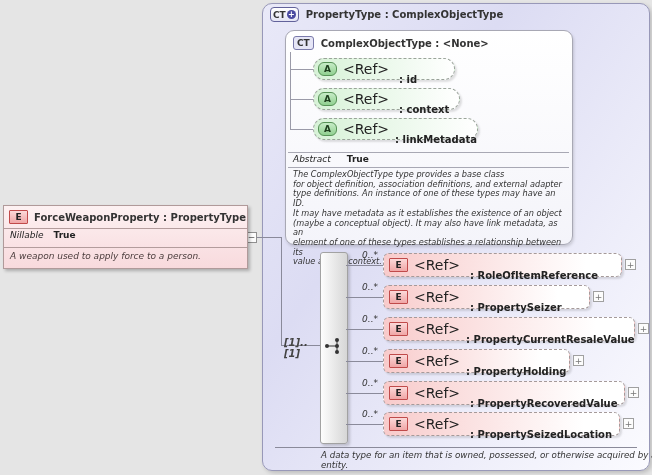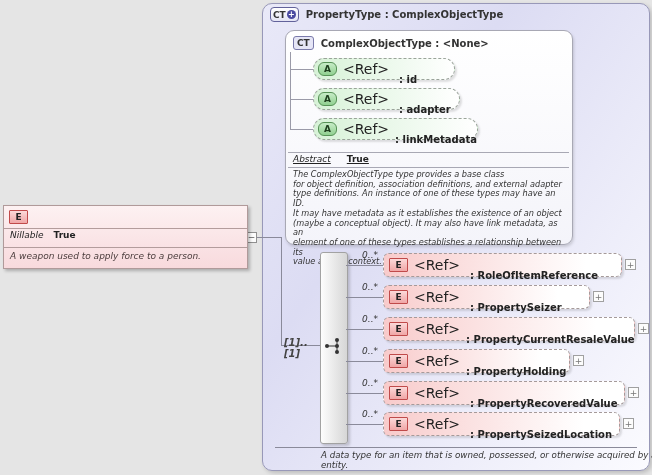--- a/index.html
+++ b/index.html
@@ -30,21 +30,21 @@
   .ctbadge2{height:12px;padding:0 3px;border:1px solid #7a7aaa;border-radius:3px;background:#e6e6f6;font-size:9px;font-weight:bold;color:#333;display:flex;align-items:center;}
 
   .attr{position:absolute;left:313px;height:22px;border:1px dashed #9aa39a;border-radius:11px;background:linear-gradient(to right,#d7f2d7,#ffffff);box-shadow:2px 2px 2px rgba(0,0,0,0.12);display:flex;align-items:center;gap:6px;padding:0 6px 0 4px;box-sizing:border-box;}
   #attr-0{top:58px;width:142px;}
   #attr-1{top:88px;width:147px;}
   #attr-2{top:118px;width:165px;}
   .abadge{flex:0 0 auto;width:17px;height:12px;border:1px solid #569256;border-radius:6px;background:linear-gradient(#c6ecc6,#90d090);font-size:9px;font-weight:bold;color:#1e3e1e;display:flex;align-items:center;justify-content:center;}
   .ref{width:50px;font-size:14px;font-weight:normal;color:#222;white-space:nowrap;}
   .rname{font-size:10px;font-weight:bold;color:#222;white-space:nowrap;margin-top:20px;}
 
-  #abstract-row{position:absolute;left:293px;top:154px;display:flex;gap:16px;font-size:9px;text-decoration:underline;}
+  #abstract-row{position:absolute;left:293px;top:154px;display:flex;gap:16px;font-size:9px;}
   #base-desc{position:absolute;left:293px;top:170px;width:276px;font-size:8.2px;font-style:italic;color:#333;line-height:9.7px;white-space:pre-line;}
 
   
   #seq-bar{position:absolute;left:320px;top:252px;width:26px;height:190px;border:1px solid #a2a2a2;border-radius:3px;background:linear-gradient(to right,#fdfdfd,#d6d6d6);box-shadow:2px 2px 3px rgba(0,0,0,0.18);}
   #seq-card{position:absolute;left:284px;top:337px;width:32px;font-size:10px;font-style:italic;font-weight:bold;color:#444;}
   #seq-icon{position:absolute;left:324px;top:337px;}
 
   .card{position:absolute;left:348px;width:30px;text-align:right;font-size:9px;font-style:italic;color:#333;}
   #card-0{top:250px}#card-1{top:282px}#card-2{top:314px}#card-3{top:346px}#card-4{top:378px}#card-5{top:409px}
 
@@ -92,21 +92,21 @@
   <div class="hline tline" style="left:290px;top:129px;width:23px;"></div>
 
   <div class="attr" id="attr-0">
     <span class="abadge">A</span>
     <span class="ref">&lt;Ref&gt;</span>
     <span class="rname">: id</span>
   </div>
   <div class="attr" id="attr-1">
     <span class="abadge">A</span>
     <span class="ref">&lt;Ref&gt;</span>
-    <span class="rname">: adapter</span>
+    <span class="rname">: context</span>
   </div>
   <div class="attr" id="attr-2">
     <span class="abadge">A</span>
     <span class="ref">&lt;Ref&gt;</span>
     <span class="rname">: linkMetadata</span>
   </div>
 
   <div class="hline" style="left:288px;top:152px;width:281px;background:#a8a8b4;"></div>
   <div id="abstract-row">
     <span class="flabel">Abstract</span>
@@ -187,20 +187,21 @@
   <div class="plus" id="plus-3">+</div>
   <div class="plus" id="plus-4">+</div>
   <div class="plus" id="plus-5">+</div>
 
   <div class="hline" style="left:275px;top:447px;width:362px;background:#8a8a9a;"></div>
   <div id="footer-text">A data type for an item that is owned, possessed, or otherwise acquired by an entity.</div>
 
   <div id="left-el">
     <div class="trow">
       <span class="ebadge">E</span>
+      <span class="boxtitle">ForceWeaponProperty : PropertyType</span>
     </div>
     <div class="frow">
       <span class="flabel">Nillable</span>
       <span class="fvalue">True</span>
     </div>
     <div class="drow">A weapon used to apply force to a person.</div>
   </div>
 
 </div>
 

